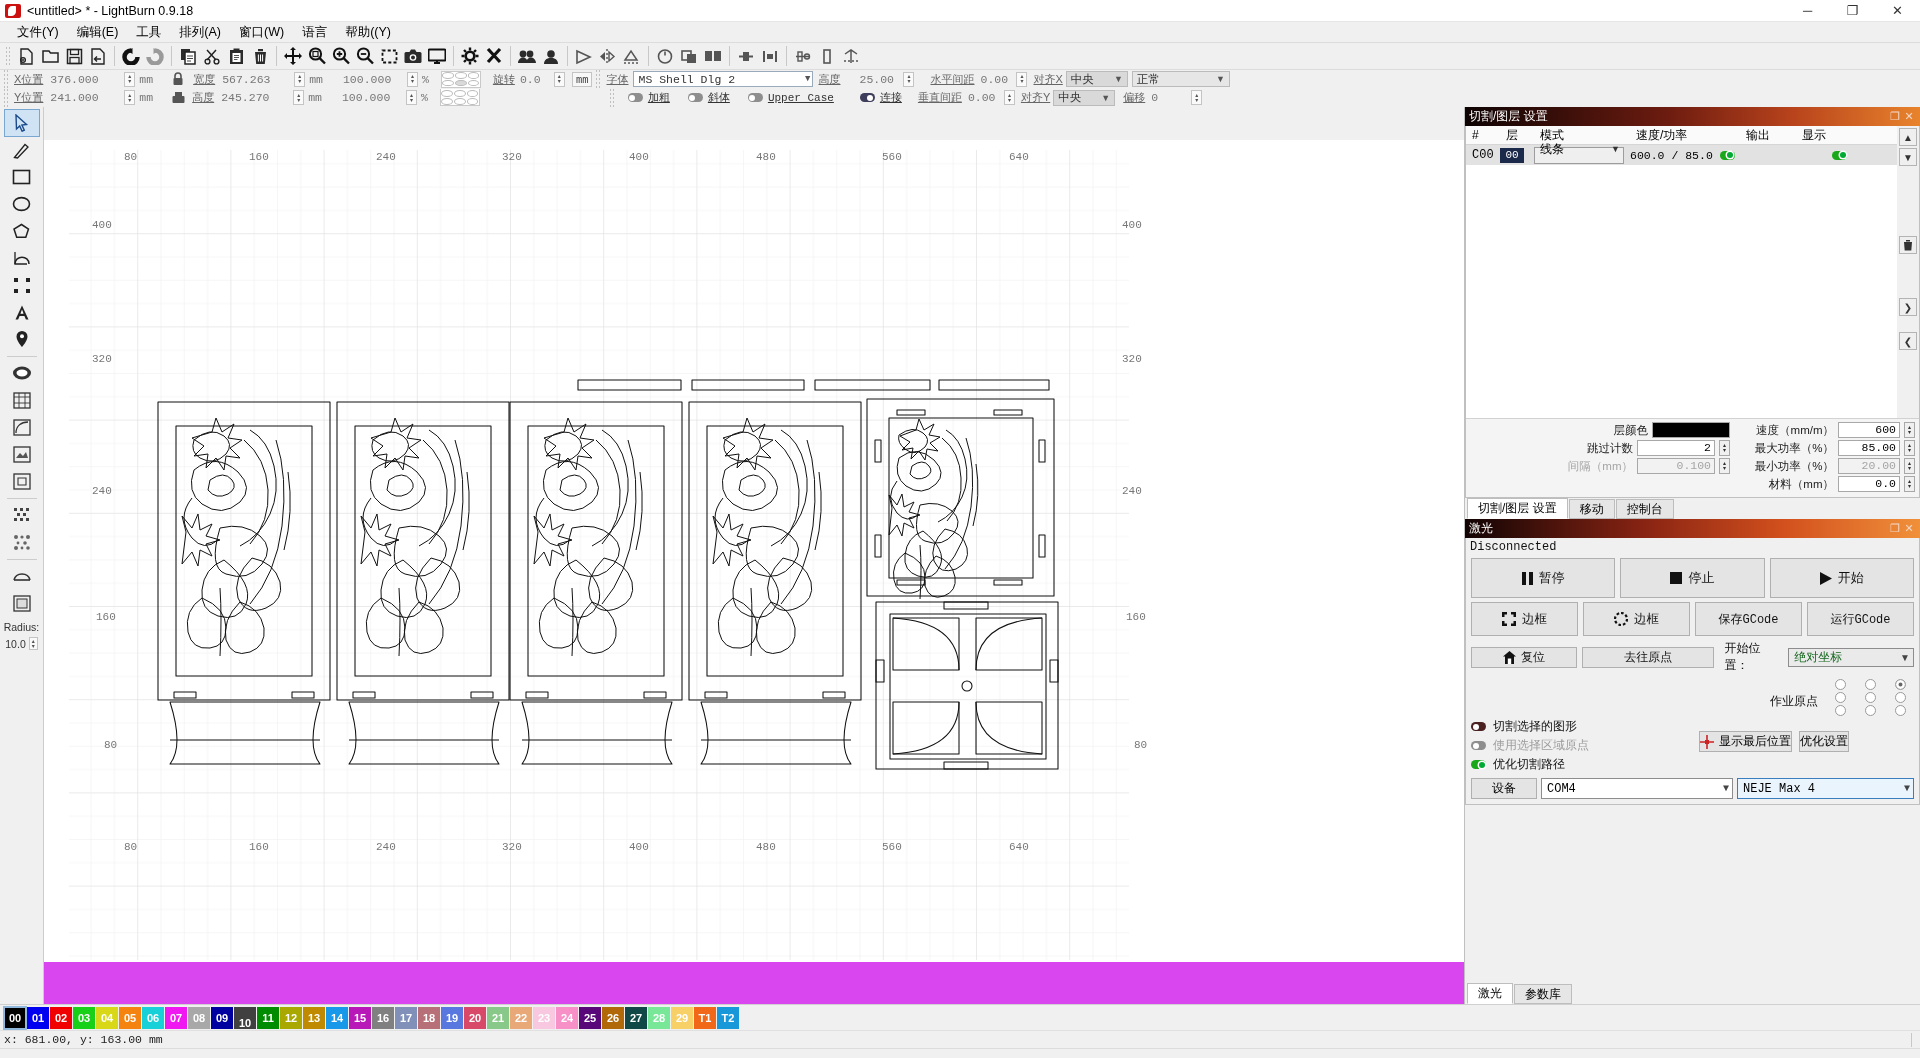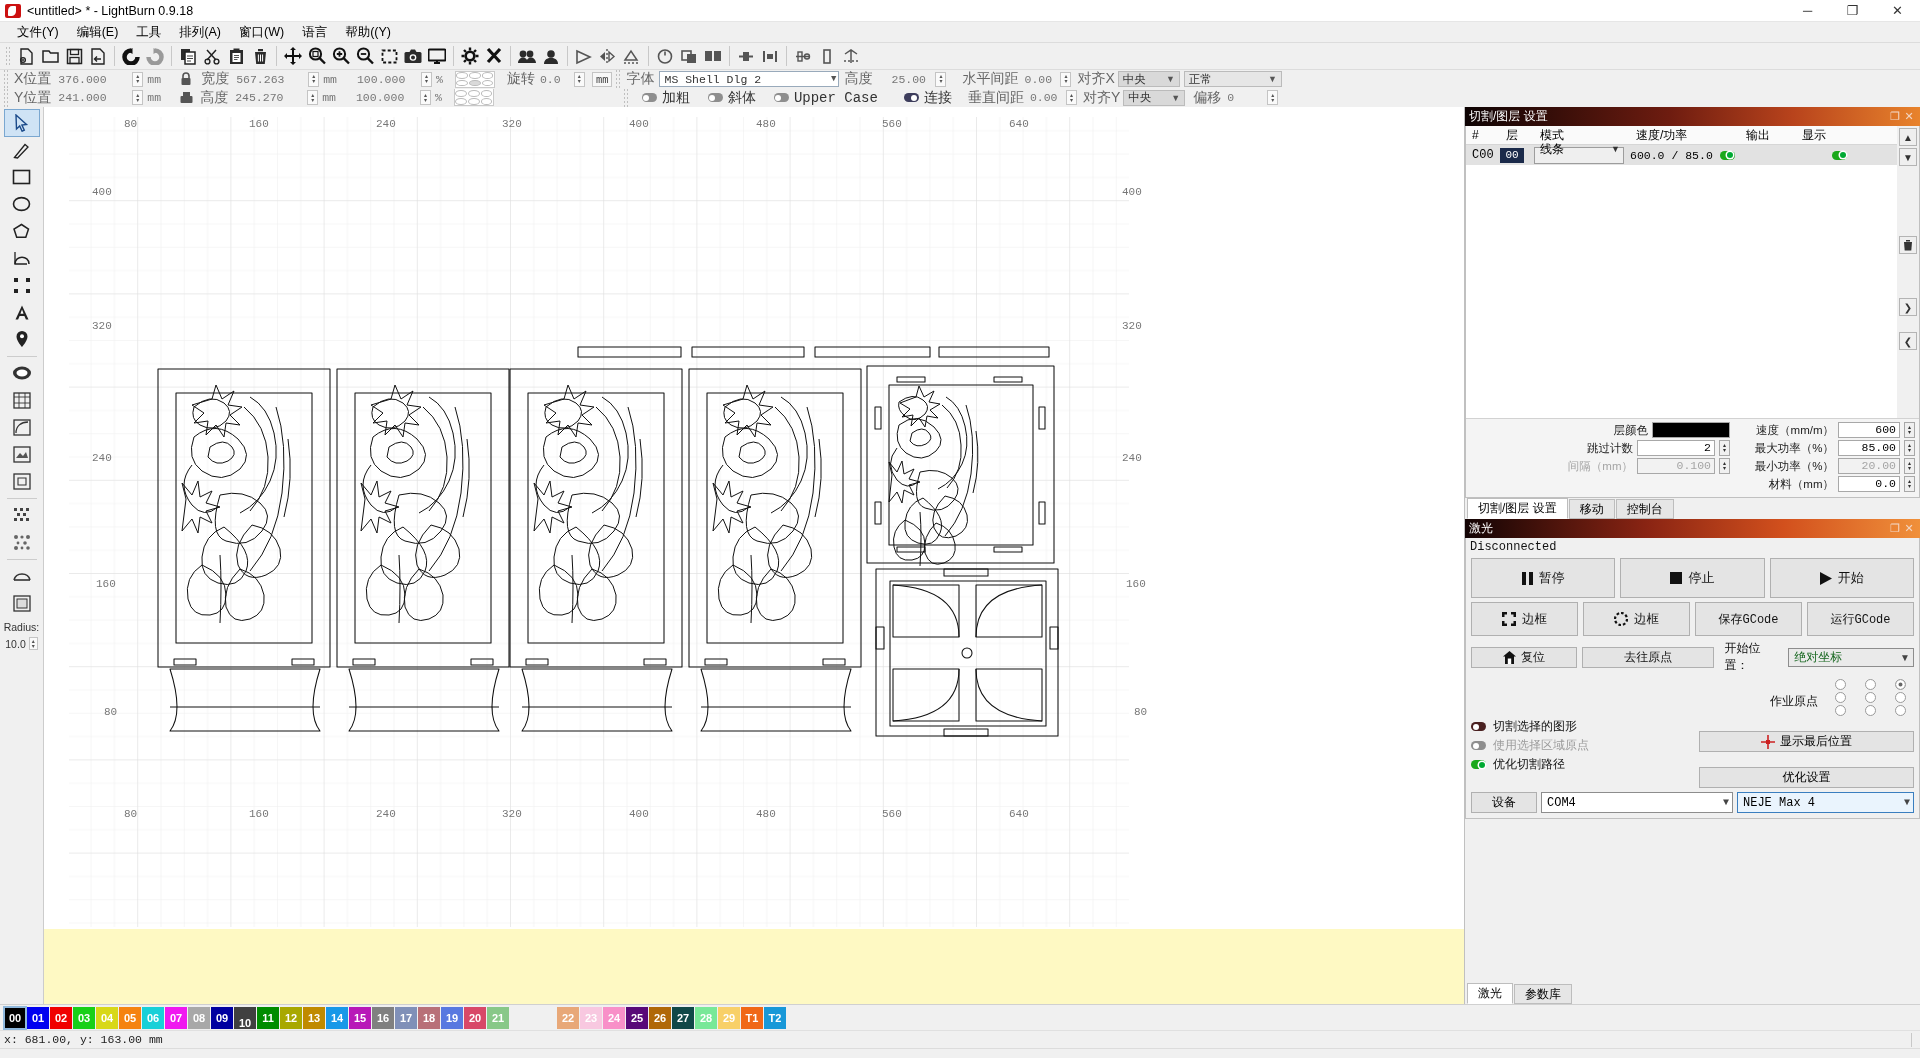--- a/index.html
+++ b/index.html
@@ -54,21 +54,21 @@
     flex:none;
   }
   .tb-sep { width: 1px; height: 20px; background: #c8c8c8; margin: 0 4px; flex:none; }
 
   
   .propbar {
     height: 18px; background: #f0f0f0; display: flex; align-items: center;
     flex: none; font-size: 11.5px; color: #555;
   }
   .propbar.row2 { height: 19px; }
-  .plabel { color: #666; white-space: nowrap; font-size:14px; }
+  .plabel { color: #666; white-space: nowrap; font-size:11px;text-decoration:underline; }
   .pval { color: #777; white-space: nowrap; font-size:11.5px; font-family:"Liberation Mono", monospace; }
   .spin {
     width: 11px; height: 15px; border: 1px solid #c4c4c4; background: #fafafa;
     display:flex; flex-direction: column; align-items:center; justify-content:center;
     flex:none; line-height:5px; font-size:6px; color:#555;
   }
   .unitbox {
     border: 1px solid #c4c4c4; background: #f7f7f7; padding: 0 3px;
     font-size: 10.5px; color: #444; height:15px; line-height:14px; flex:none;
     font-family:"Liberation Mono", monospace;
@@ -113,21 +113,21 @@
   }
   .tool {
     width: 34px; height: 26px; display: flex; align-items: center; justify-content: center;
     margin-bottom: 1px; flex:none;
   }
   .tool.sel { background: #cfe3f5; outline: 1px solid #7aa7d0; }
   .tool-sep { width: 30px; height: 1px; background: #ccc; margin: 3px 0; }
   .radius-lbl { font-size: 10.5px; color: #333; text-align:center; line-height:12px; margin-top:4px; }
 
   
-  .canvaswrap { flex: 1; position: relative; background: #fef9c3; overflow: hidden; min-width:0;}
+  .canvaswrap { flex: 1; position: relative; background: #d946ef; overflow: hidden; min-width:0;margin-top:33px;}
   .canvas-bg { position:absolute; inset:0; }
 
   
   .rightdock { width: 456px; background: #f0f0f0; display: flex; flex-direction: column; flex:none;
     border-left: 1px solid #c0c0c0; }
 
   .panel-title {
     height: 19px; display: flex; align-items: center; color: #fff; font-size: 12px;
     padding: 0 4px; flex:none;
     background: linear-gradient(to right, #0d0303 0%, #6e1c10 45%, #b8431c 72%, #e8832c 100%);
@@ -1087,21 +1087,21 @@
             </div>
             <div class="chkrow dim">
               <span class="toggle"></span>
               <span>使用选择区域原点</span>
             </div>
             <div class="chkrow">
               <span class="toggle on"></span>
               <span>优化切割路径</span>
             </div>
           </div>
-          <div style="flex:1;display:flex;flex-direction:column;gap:15px;padding-top:14px">
+          <div style="flex:1;display:flex;flex-direction:row;gap:7px;padding-top:14px">
             <div class="wbtn">
               <svg width="14" height="14" viewBox="0 0 14 14">
                   <path d="M7 0v14M0 7h14" stroke="#cc2222" stroke-width="1.6"></path>
                   <rect x="5" y="5" width="4" height="4" fill="#cc2222"></rect>
                 </svg>
               <span>显示最后位置</span>
             </div>
             <div class="wbtn">优化设置</div>
           </div>
         </div>
@@ -1188,21 +1188,21 @@
       </div>
       <div class="sw" style="background: rgb(88, 120, 224);">
         <span>19</span>
       </div>
       <div class="sw" style="background: rgb(216, 72, 104);">
         <span>20</span>
       </div>
       <div class="sw" style="background: rgb(136, 200, 136);">
         <span>21</span>
       </div>
-      <div class="sw" style="background: rgb(232, 168, 120); margin-left: 47px;">
+      <div class="sw" style="background: rgb(232, 168, 120);">
         <span>22</span>
       </div>
       <div class="sw" style="background: rgb(248, 200, 224);">
         <span>23</span>
       </div>
       <div class="sw" style="background: rgb(248, 144, 200);">
         <span>24</span>
       </div>
       <div class="sw" style="background: rgb(88, 8, 120);">
         <span>25</span>

